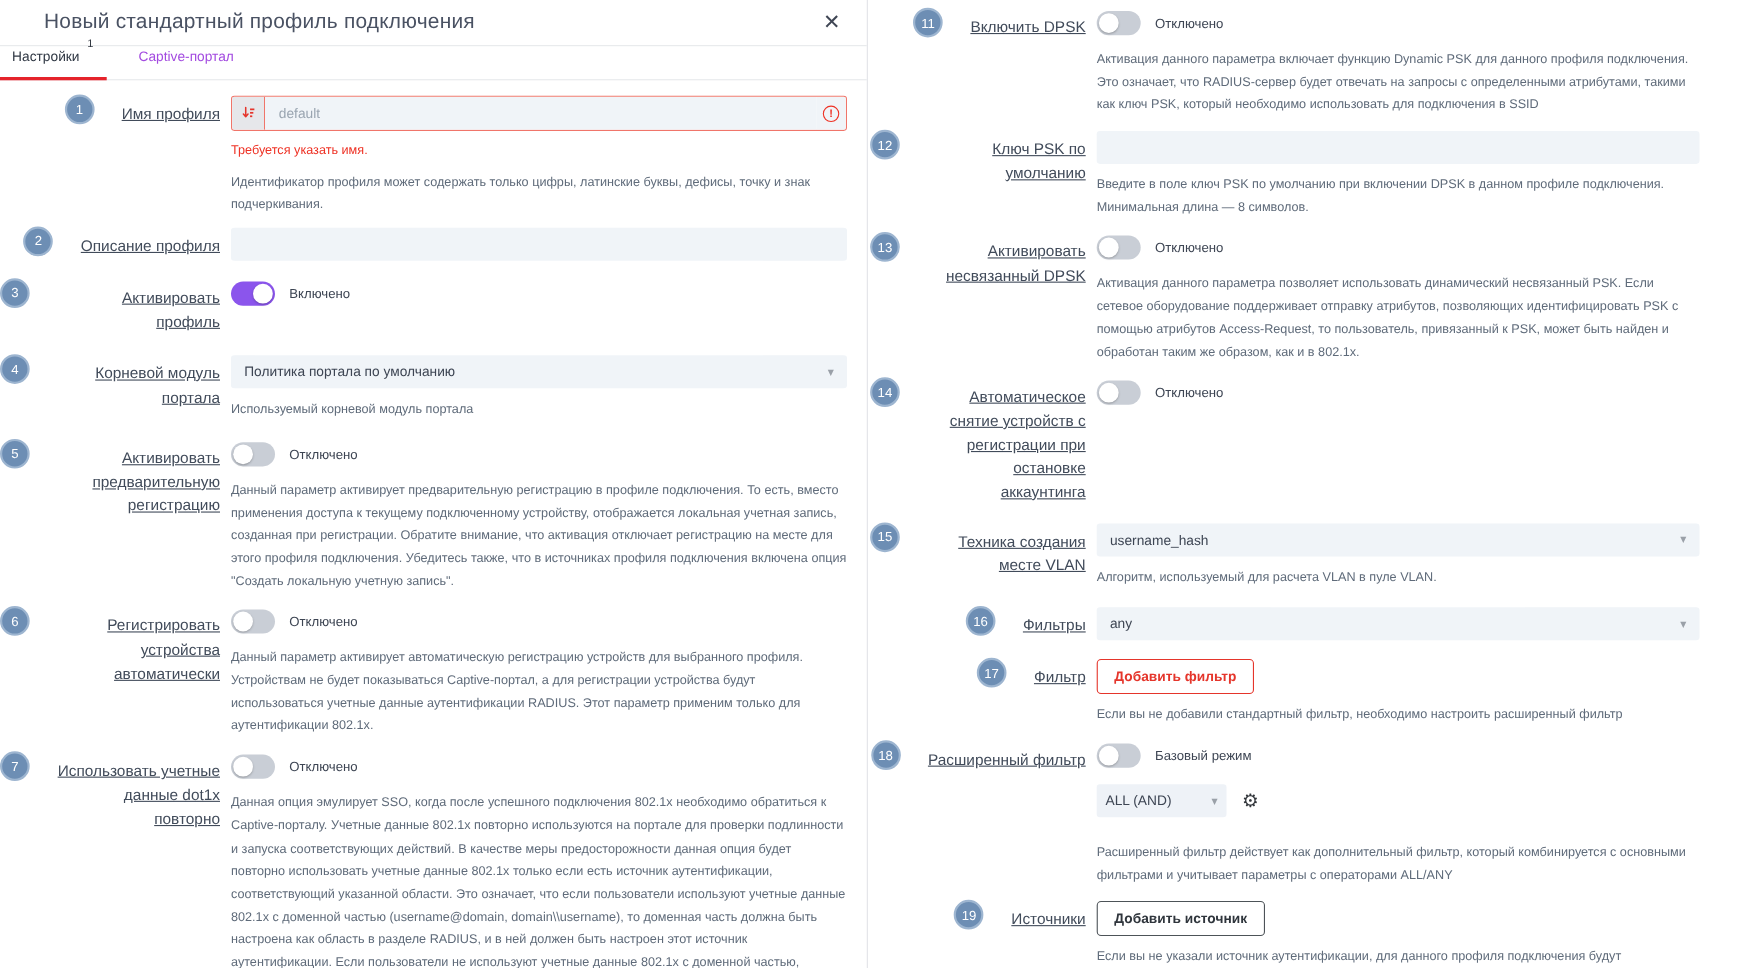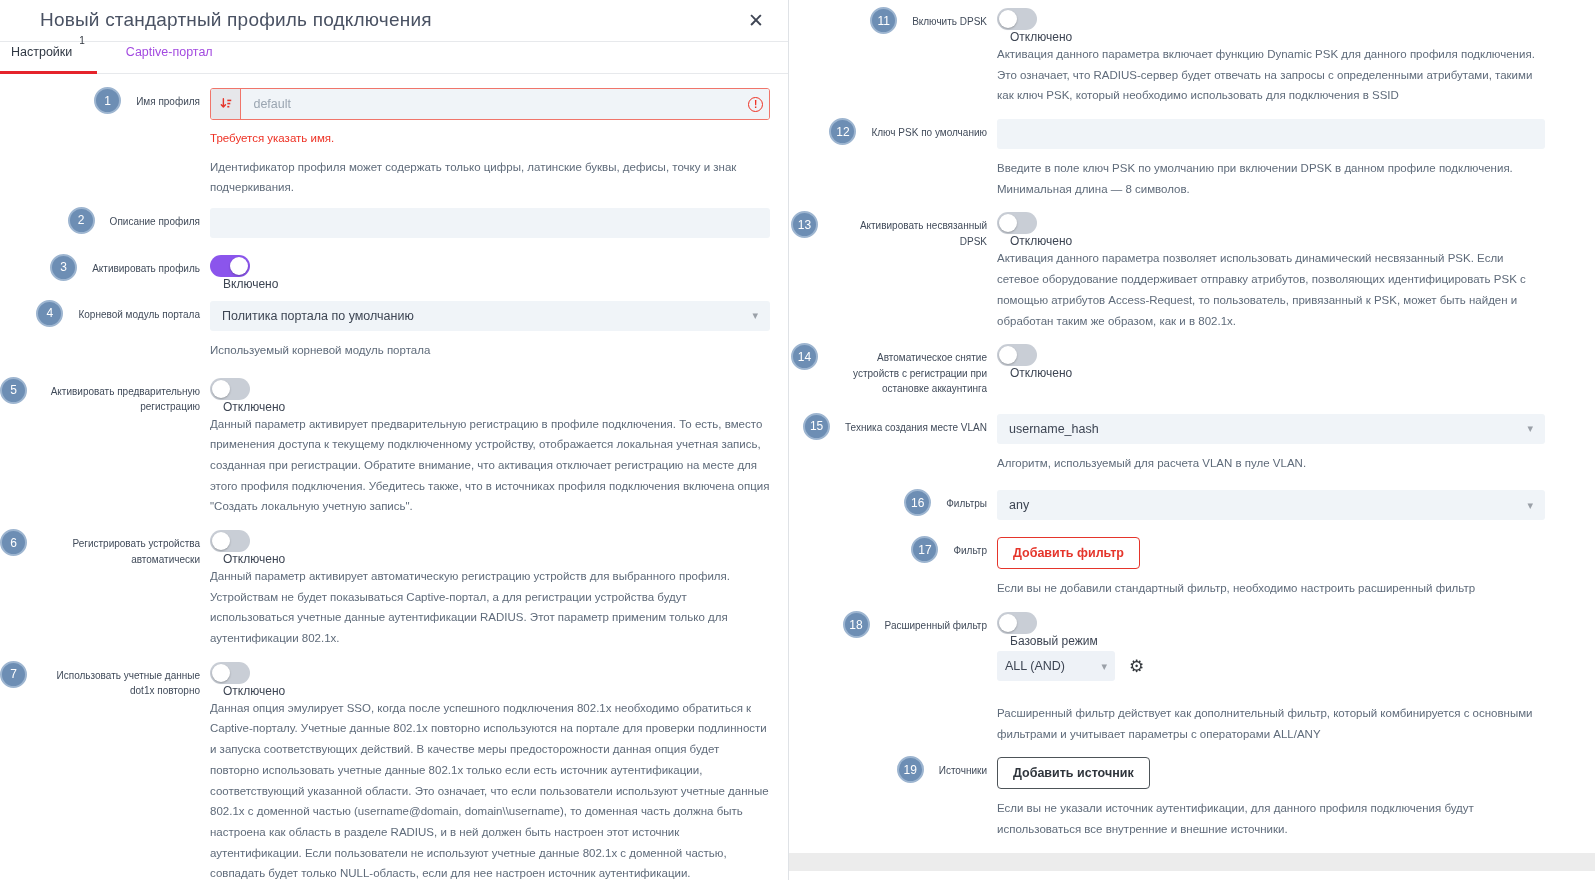--- a/index.html
+++ b/index.html
@@ -21,44 +21,44 @@
   .tabs { display:flex; align-items:flex-end; border-bottom:1px solid #e7e9ec; height:47px; }
   .tab { position:relative; padding:0 12px 14px 11px; font-size:12.5px; color:#2f3743; cursor:pointer; }
   .tab .tab-underline { position:absolute; left:0; right:0; bottom:-1px; height:3px; background:#e5232b; }
   .tab.purple { color:#a34be0; margin-left:18px; }
   .tab-badge { font-size:10px; color:#30363f; position:relative; top:-7px; margin-left:7px; }
 
   
   .form-area { padding:14px 18px 0 0; }
   .row { display:flex; margin-bottom:15px; }
   .label-cell { width:200px; flex-shrink:0; display:flex; justify-content:flex-end; align-items:flex-start;
-    text-align:right; gap:15px; padding-top:5px; }
+    text-align:right; gap:25px; padding-top:5px; }
   .col-right .label-cell { width:196px; }
   .ctrl { flex:1; margin-left:10px; min-width:0; }
   .badge { width:27px; height:27px; flex-shrink:0; border-radius:50%; background:#6d8eb4;
     border:2px solid #9db5d0; color:#fff; font-size:12px; display:inline-flex; align-items:center;
     justify-content:center; margin-top:-6px; }
-  .label { font-size:10px; color:#414b5a; line-height:1.55; padding-top:1px; }
+  .label { font-size:14px; color:#414b5a; line-height:1.55; padding-top:1px;text-decoration:underline; }
 
   
   .text-input, .select { height:30px; background:#f0f4f8; border:none; border-radius:3px; width:100%;
     font-size:12.5px; color:#3d4553; font-family:"Liberation Sans","DejaVu Sans",sans-serif; }
   .text-input { padding:0 12px; outline:none; }
   .text-input::placeholder { color:#9aa5b1; }
   .select { display:flex; align-items:center; justify-content:space-between; padding:0 12px; cursor:pointer; }
   .caret { color:#9aa0a8; font-size:11px; }
   .input-group { display:flex; align-items:stretch; border:1px solid #f0756a; border-radius:3px; overflow:hidden; }
   .input-group .text-input { border-radius:0; background:#f0f4f8; }
   .input-addon { width:34px; background:#e6e7ea; border-right:1px solid #f0756a; display:flex;
     align-items:center; justify-content:center; cursor:pointer; }
   .err-icon { width:30px; background:#f0f4f8; display:flex; align-items:center; justify-content:center; }
   .err-icon i { width:15px; height:15px; border:1.5px solid #ee3124; border-radius:50%; color:#ee3124;
     font-style:normal; font-size:10px; font-weight:bold; display:flex; align-items:center; justify-content:center; }
 
-  .toggle-line { display:flex; align-items:flex-start; height:26px;flex-direction:column; }
+  .toggle-line { display:flex; align-items:center; height:26px; }
   .toggle { width:40px; height:22px; border-radius:11px; background:#c9ced6; position:relative;
     cursor:pointer; flex-shrink:0; display:inline-block; }
   .toggle .knob { position:absolute; top:2px; left:2px; width:18px; height:18px; border-radius:50%;
     background:#fff; box-shadow:0 1px 2px rgba(0,0,0,.25); }
   .toggle.on { background:#8b55ec; }
   .toggle.on .knob { left:auto; right:2px; }
   .state { margin-left:13px; font-size:12px; color:#3d4553; }
 
   .help-text { margin-top:9px; font-size:11.5px; color:#5f6b7a; line-height:1.8; }
   .error-text { margin-top:9px; font-size:11.5px; color:#ee3124; line-height:1.6; }

